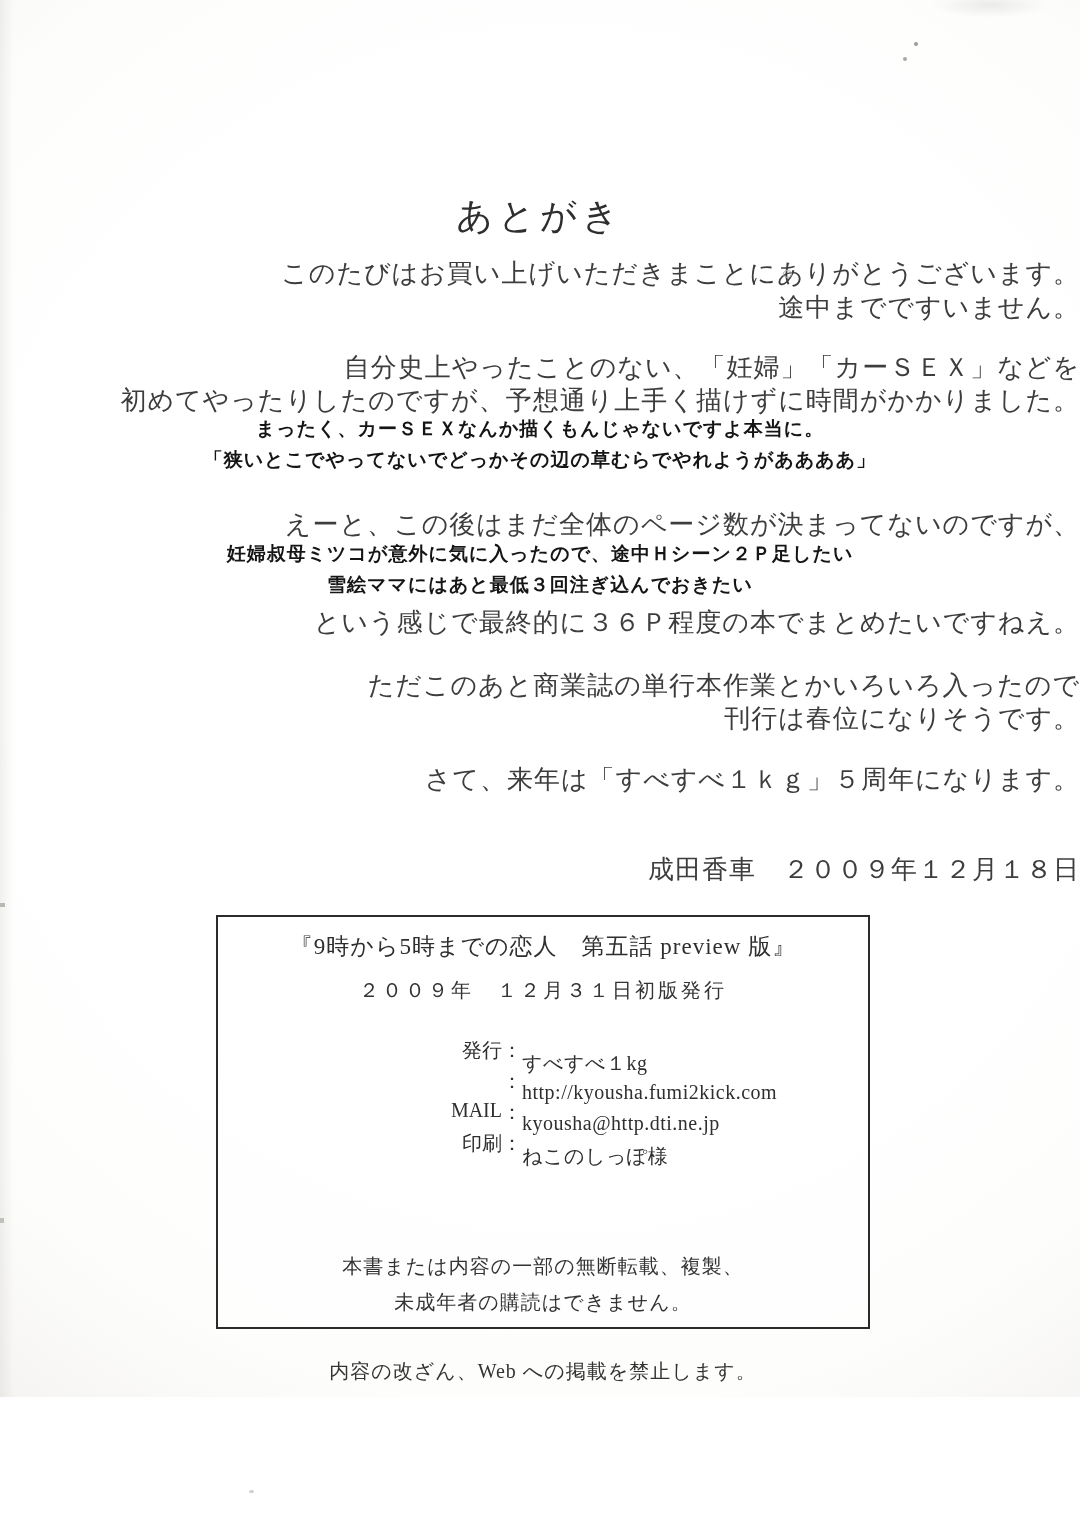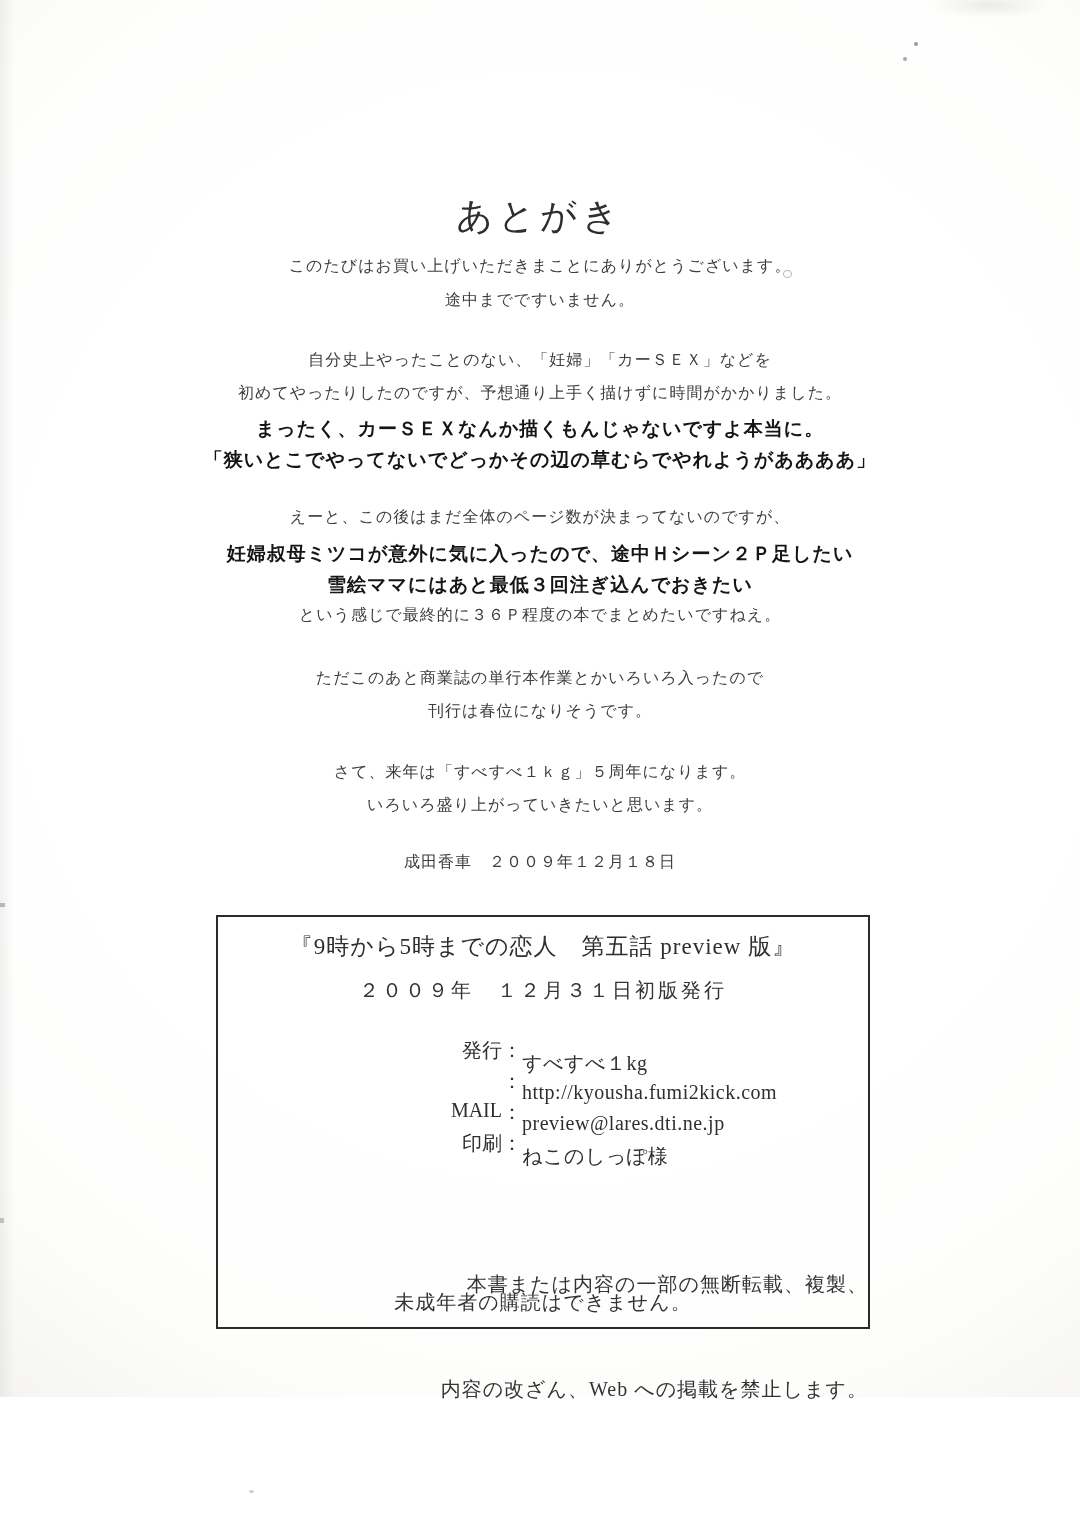--- a/index.html
+++ b/index.html
@@ -21,21 +21,21 @@
   .page::after{ 
     content:"";position:absolute;right:30px;top:-8px;width:120px;height:26px;
     background:radial-gradient(ellipse at center, rgba(150,150,150,.18), rgba(150,150,150,0) 70%);
   }
   .line{
     position:absolute;left:0;right:0;
     text-align:center;white-space:pre;
   }
   .serif{
     font-family:Liberation Serif, serif;
-    font-size:16px;color:#3d3d3d;letter-spacing:1px;
+    font-size:26px;color:#3d3d3d;letter-spacing:1px;text-align:right;
   }
   .gothic{
     font-family:"DejaVu Sans","Liberation Sans",sans-serif;
     font-weight:bold;font-size:19px;color:#151515;letter-spacing:1px;
   }
   .page-title{
     position:absolute;left:0;right:0;top:192px;text-align:center;
     font-family:"DejaVu Sans","Liberation Sans",sans-serif;
     font-size:36px;font-weight:500;color:#2e2e2e;letter-spacing:5px;
   }
@@ -54,21 +54,21 @@
   }
   .publisher{
     position:absolute;left:214px;top:120px;
     font-size:20px;color:#2f2f2f;
   }
   .publisher .p-row{display:flex;height:31px;align-items:flex-start;white-space:pre;}
   .publisher .p-label{display:inline-block;width:70px;text-align:right;}
   .publisher .p-sep{display:inline-block;}
   .publisher .p-value{display:inline-block;letter-spacing:.5px;margin-top:13px;}
   .notices{
-    position:absolute;left:0;right:0;top:280px;text-align:right;
+    position:absolute;left:0;right:0;top:262px;text-align:center;
     font-size:20px;color:#333;letter-spacing:1px;line-height:35px;white-space:pre;
   }
   .final-notice{
     position:absolute;left:0;right:0;top:372px;text-align:center;
     font-size:20px;color:#333;letter-spacing:1px;white-space:pre;
   }
   .speck{position:absolute;border-radius:50%;}
 </style>
 </head>
 <body>
@@ -87,40 +87,39 @@
 
   <div class="line gothic" style="top:447px">「狭いとこでやってないでどっかその辺の草むらでやれようがああああ」</div>
   <div class="line gothic" style="top:541px">妊婦叔母ミツコが意外に気に入ったので、途中Ｈシーン２Ｐ足したい</div>
   <div class="line gothic" style="top:572px">雪絵ママにはあと最低３回注ぎ込んでおきたい</div>
   <div class="line serif" style="top:605px">という感じで最終的に３６Ｐ程度の本でまとめたいですねえ。</div>
 
   <div class="line serif" style="top:668px">ただこのあと商業誌の単行本作業とかいろいろ入ったので</div>
   <div class="line serif" style="top:701px">刊行は春位になりそうです。</div>
 
   <div class="line serif" style="top:762px">さて、来年は「すべすべ１ｋｇ」５周年になります。</div>
-  <div class="line serif" style="top:795px">いろいろ盛り上がっていきたいと思います。</div>
 
   <div class="line serif" style="top:852px">成田香車　２００９年１２月１８日</div>
 
   <div class="colophon">
     <div class="c-title">『9時から5時までの恋人　第五話 preview 版』</div>
     <div class="c-date-row">
       <span>２００９年　１２月３１日</span>
       <span>初版発行</span>
     </div>
 
     <div class="publisher">
       <div class="p-row">
         <span class="p-label">発行</span><span class="p-sep">：</span><span class="p-value">すべすべ１kg</span>
       </div>
       <div class="p-row">
         <span class="p-label"></span><span class="p-sep">：</span><span class="p-value">http://kyousha.fumi2kick.com</span>
       </div>
       <div class="p-row">
-        <span class="p-label">MAIL</span><span class="p-sep">：</span><span class="p-value">preview@lares.dti.ne.jp</span>
+        <span class="p-label">MAIL</span><span class="p-sep">：</span><span class="p-value">kyousha@http.dti.ne.jp</span>
       </div>
       <div class="p-row">
         <span class="p-label">印刷</span><span class="p-sep">：</span><span class="p-value">ねこのしっぽ様</span>
       </div>
     </div>
 
     <div class="notices">
       <div>本書または内容の一部の無断転載、複製、</div>
       <div>内容の改ざん、Web への掲載を禁止します。</div>
     </div>

